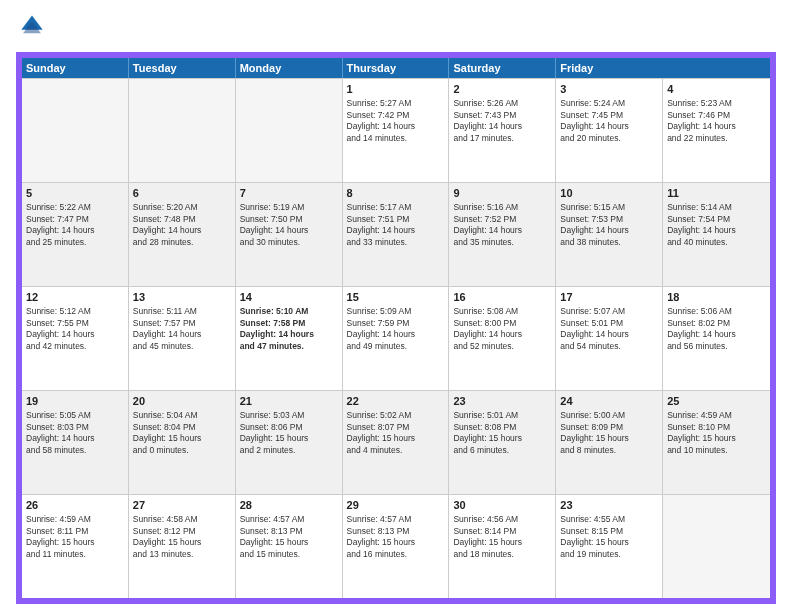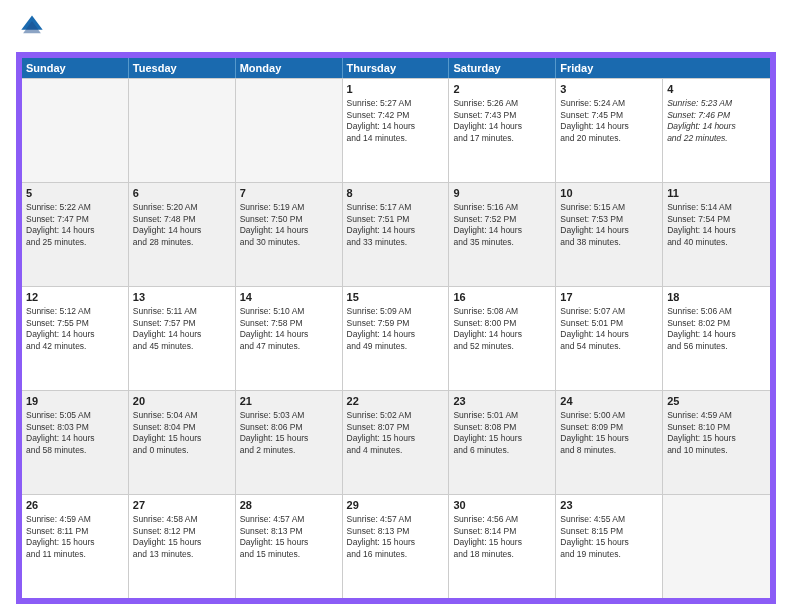--- a/index.html
+++ b/index.html
@@ -159,21 +159,21 @@
           </div>
           <div class="cal-cell">
             <span class="day-number">3</span>
             <div class="cell-text" style="white-space: pre-line;">Sunrise: 5:24 AM
 Sunset: 7:45 PM
 Daylight: 14 hours
 and 20 minutes.</div>
           </div>
           <div class="cal-cell">
             <span class="day-number">4</span>
-            <div class="cell-text" style="white-space: pre-line; font-style: italic;">Sunrise: 5:23 AM
+            <div class="cell-text" style="white-space: pre-line;">Sunrise: 5:23 AM
 Sunset: 7:46 PM
 Daylight: 14 hours
 and 22 minutes.</div>
           </div>
         </div>
         <div class="cal-row">
           <div class="cal-cell shaded">
             <span class="day-number">5</span>
             <div class="cell-text" style="white-space: pre-line;">Sunrise: 5:22 AM
 Sunset: 7:47 PM
@@ -233,21 +233,21 @@
           </div>
           <div class="cal-cell">
             <span class="day-number">13</span>
             <div class="cell-text" style="white-space: pre-line;">Sunrise: 5:11 AM
 Sunset: 7:57 PM
 Daylight: 14 hours
 and 45 minutes.</div>
           </div>
           <div class="cal-cell">
             <span class="day-number">14</span>
-            <div class="cell-text" style="white-space: pre-line;">Sunrise: 5:10 AM
+            <div class="cell-text" style="white-space: pre-line; font-weight: bold;">Sunrise: 5:10 AM
 Sunset: 7:58 PM
 Daylight: 14 hours
 and 47 minutes.</div>
           </div>
           <div class="cal-cell">
             <span class="day-number">15</span>
             <div class="cell-text" style="white-space: pre-line;">Sunrise: 5:09 AM
 Sunset: 7:59 PM
 Daylight: 14 hours
 and 49 minutes.</div>

